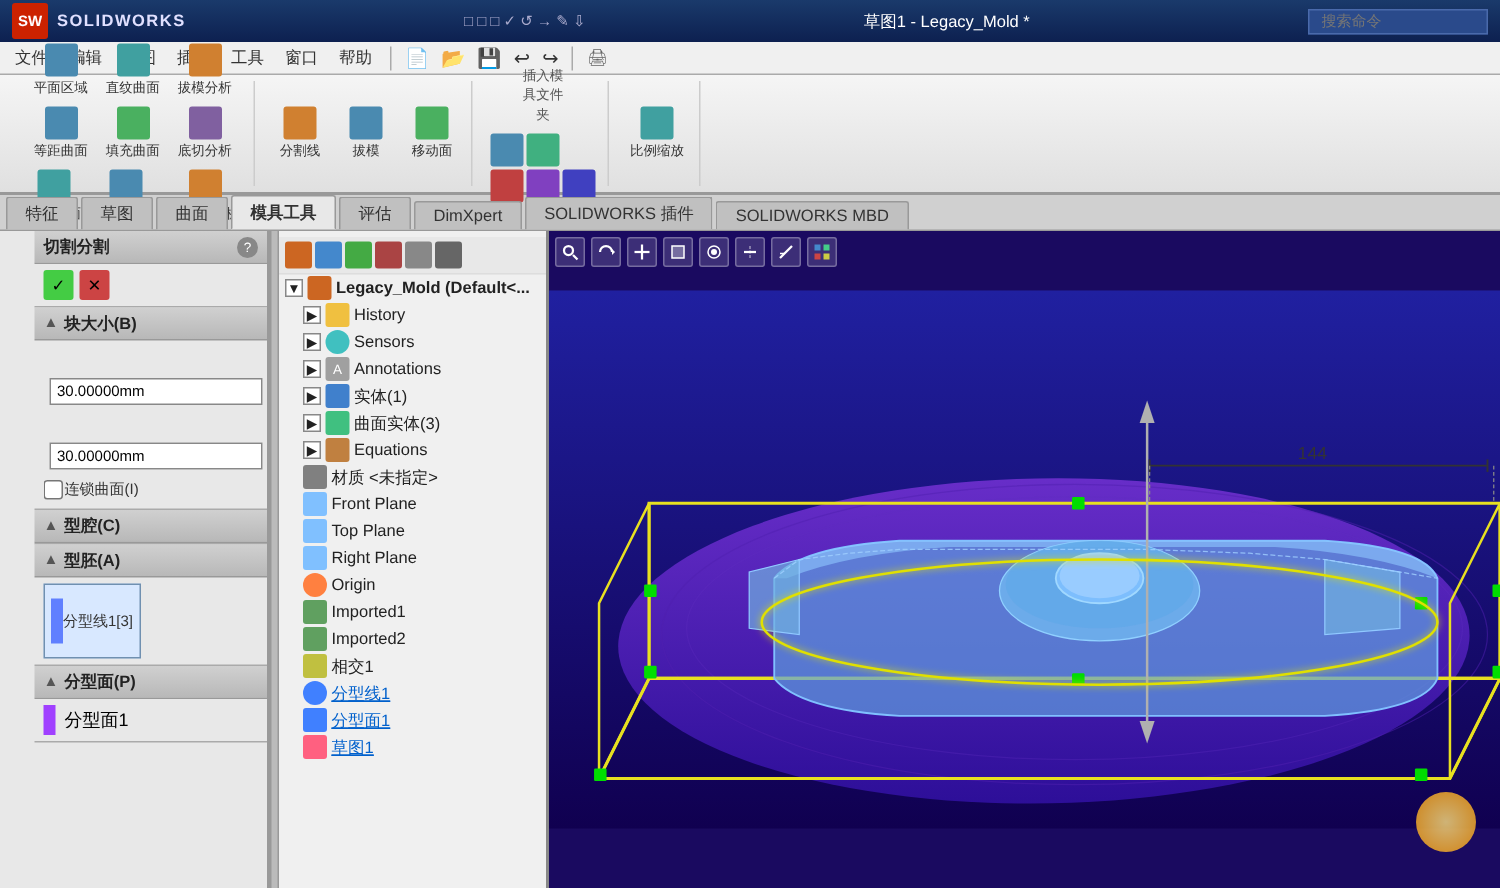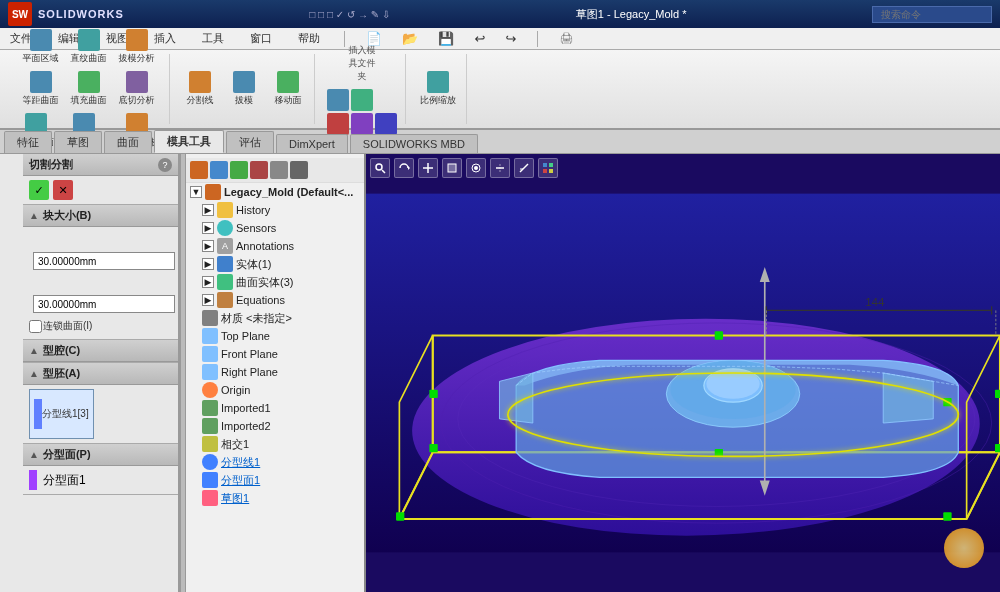--- a/index.html
+++ b/index.html
@@ -17,21 +17,21 @@
     #title-bar .logo-text { color: #e0e0ff; font-size: 11px; font-weight: bold; letter-spacing: 1px; }
     #title-bar .title-text { color: white; font-size: 11px; }
     #title-bar .search-box { background: #2a4a8b; border: 1px solid #4a6aab; color: white; padding: 2px 8px; font-size: 10px; width: 120px; }
 
     
     #menu-toolbar {
       height: 22px;
       background: #f0f0f0;
       border-bottom: 1px solid #aaa;
       display: flex; align-items: center;
-      padding: 0 4px; gap: 14px;
+      padding: 0 4px; gap: 2px;
       font-size: 11px; color: #333;
     }
     .menu-item { padding: 2px 6px; cursor: pointer; white-space: nowrap; }
     .toolbar-sep { width: 1px; height: 16px; background: #aaa; margin: 0 4px; }
 
     
     #main-toolbar {
       height: 80px;
       background: linear-gradient(to bottom, #f5f5f5, #e0e0e0);
       border-bottom: 2px solid #999;
@@ -332,20 +332,21 @@
   </div>
 </div>
 
 <div id="tabs-row">
   <div class="tab">特征</div>
   <div class="tab">草图</div>
   <div class="tab">曲面</div>
   <div class="tab active">模具工具</div>
   <div class="tab">评估</div>
   <div class="tab">DimXpert</div>
+  <div class="tab">SOLIDWORKS 插件</div>
   <div class="tab">SOLIDWORKS MBD</div>
 </div>
 
 <div id="content-area">
 
   <div id="left-panel">
 
     <div id="cut-split-section">
       <div class="section-header">
         <div class="section-header-left">
@@ -484,26 +485,26 @@
       <span>Equations</span>
     </div>
 
     <div class="tree-item tree-indent">
       <div class="tree-icon ti-material"></div>
       <span>材质 &lt;未指定&gt;</span>
     </div>
 
     <div class="tree-item tree-indent">
       <div class="tree-icon ti-plane"></div>
+      <span>Front Plane</span>
+    </div>
+
+    <div class="tree-item tree-indent">
+      <div class="tree-icon ti-plane"></div>
       <span>Top Plane</span>
-    </div>
-
-    <div class="tree-item tree-indent">
-      <div class="tree-icon ti-plane"></div>
-      <span>Front Plane</span>
     </div>
 
     <div class="tree-item tree-indent">
       <div class="tree-icon ti-plane"></div>
       <span>Right Plane</span>
     </div>
 
     <div class="tree-item tree-indent">
       <div class="tree-icon ti-origin"></div>
       <span>Origin</span>

